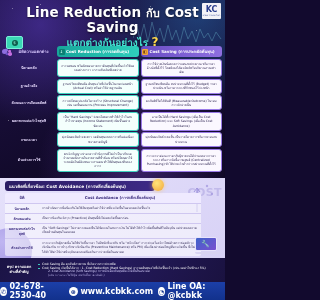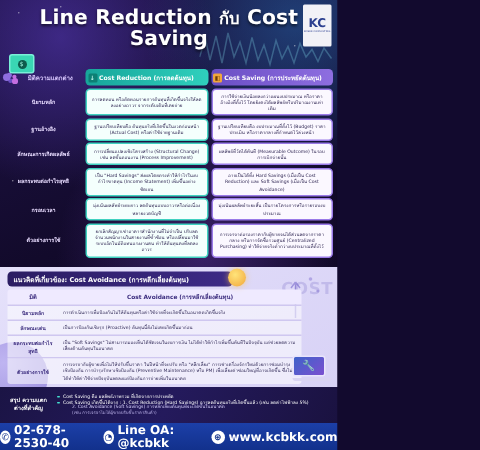--- a/index.html
+++ b/index.html
@@ -36,21 +36,21 @@
     display:block;text-shadow:0 1px 2px rgba(0,0,0,.6);
   }
   #headline .l1 .thai{font-size:11px;font-weight:bold;}
   #headline .l2{
     display:block;margin-top:2px;font-size:10px;font-weight:bold;color:#44e0d0;
     text-shadow:0 1px 2px rgba(0,0,0,.6);
   }
   #headline .l2 .q{color:#ffd84d;font-size:12px;}
 
   #logo{
-    position:absolute;right:4px;top:3px;width:19px;height:28px;
+    position:absolute;right:4px;top:3px;width:19px;height:16px;
     background:#f2f2f7;border-radius:1px;display:flex;flex-direction:column;
     align-items:center;justify-content:center;z-index:6;
   }
   #logo .mark{font-size:8px;color:#2b3f8f;font-weight:bold;line-height:1;}
   #logo .sub{font-size:1.6px;color:#2b3f8f;line-height:1;margin-top:1px;letter-spacing:.1px;}
 
   
   #money-icon{
     position:absolute;left:6px;top:36px;width:17px;height:13px;
     background:#3ad6b4;border:1.2px solid #7af0d8;border-radius:2px;z-index:6;
@@ -166,20 +166,24 @@
     <polyline points="0,22 4,10 7,24 11,8 15,26 19,6 23,22 27,12 31,26 35,9 39,24 43,14 47,27 51,11 55,23 59,15 63,26 67,13 71,22 75,17 79,25 83,16 88,23" fill="none" stroke="#7fd8e8" stroke-width="1"></polyline>
   </svg>
 </div>
 
 <div id="headline">
   <span class="l1">
     <span>Line Reduction</span>
     <span class="thai">กับ</span>
     <span>Cost Saving</span>
   </span>
+  <span class="l2">
+    <span>แตกต่างกันอย่างไร</span>
+    <span class="q">?</span>
+  </span>
 </div>
 
 <div id="logo">
   <span class="mark">KC</span>
   <span class="sub">KCBKK CONSULTING</span>
 </div>
 
 <div id="money-icon">
     <span class="c">$</span>
   </div>
@@ -300,20 +304,20 @@
     <div class="sum-note">(เช่น การเจรจาไม่ให้ผู้ขายปรับขึ้นราคาสินค้า)</div>
   </div>
 </div>
 
 <div id="footer">
   <div class="fi">
     <span class="g">✆</span>
     <span>02-678-2530-40</span>
   </div>
   <div class="fi">
+    <span class="g">⊕</span>
+    <span>www.kcbkk.com</span>
+  </div>
+  <div class="fi">
     <span class="g">◔</span>
     <span>Line OA: @kcbkk</span>
   </div>
-  <div class="fi">
-    <span class="g">⊕</span>
-    <span>www.kcbkk.com</span>
-  </div>
 </div>
 
 </body></html>

